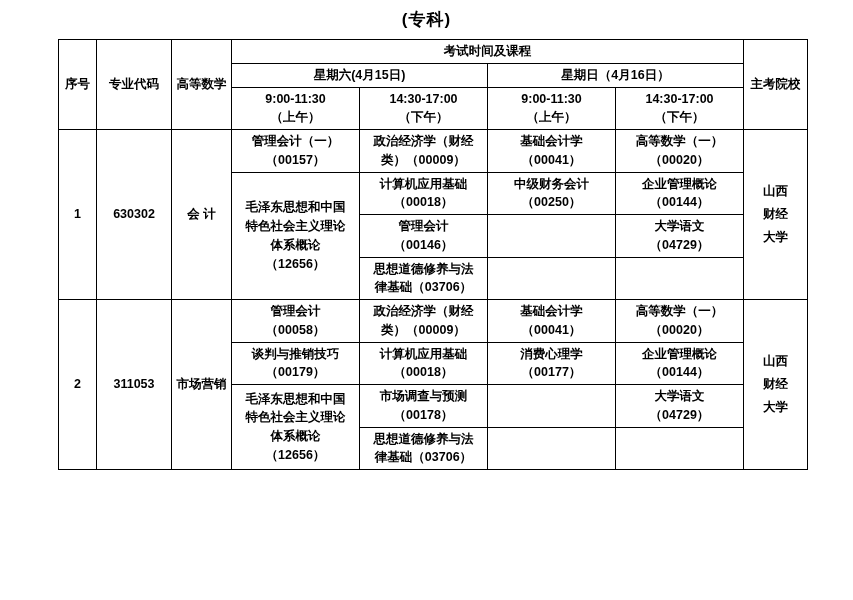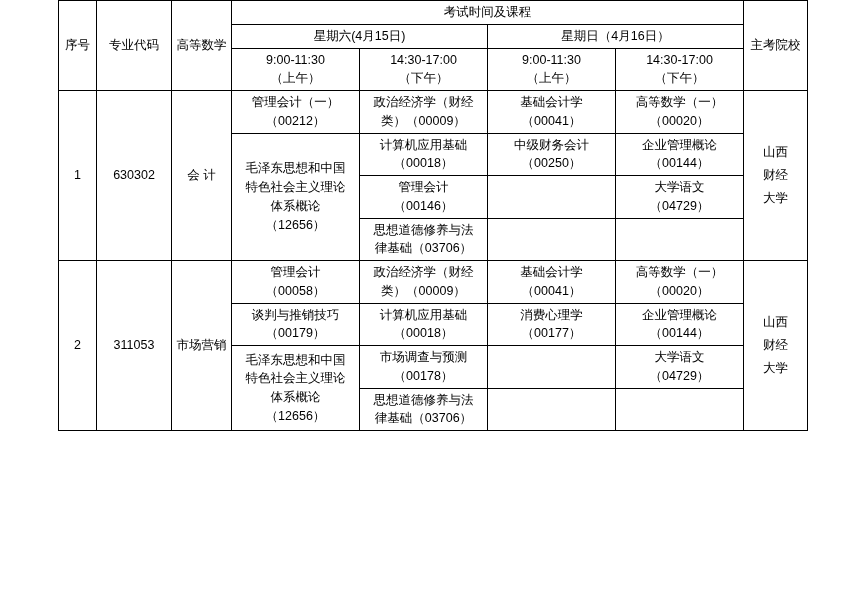--- a/index.html
+++ b/index.html
@@ -31,21 +31,21 @@
     border-collapse: collapse;
     margin-left: 58px;
     width: 737px;
     table-layout: fixed;
   }
   table.schedule td, table.schedule th {
     border: 1px solid #000000;
     text-align: center;
     vertical-align: middle;
     font-size: 12.5px;
-    font-weight: normal;
+    font-weight: bold;
     padding: 2px 2px;
     line-height: 1.5;
   }
   th.hdr {
     font-weight: bold;
     font-size: 13px;
   }
   .col-seq { width: 38px; }
   .col-code { width: 75px; }
   .col-name { width: 60px; }
@@ -77,20 +77,21 @@
   }
   .subhdr .l2 {
     display: block;
   }
 </style>
 </head>
 <body>
 
 <div class="page">
 
+  <div class="doc-title">(专科)</div>
 
   <table class="schedule">
     <colgroup>
       <col class="col-seq">
       <col class="col-code">
       <col class="col-name">
       <col class="col-slot">
       <col class="col-slot">
       <col class="col-slot">
       <col class="col-slot">
@@ -128,21 +129,21 @@
       </tr>
     </thead>
     <tbody>
 
       <tr>
         <td class="vcell" rowspan="4">1</td>
         <td class="vcell" rowspan="4">630302</td>
         <td class="vcell" rowspan="4">会 计</td>
         <td class="course">
           <span class="cell-line">管理会计（一）</span>
-          <span class="cell-line">（00212）</span>
+          <span class="cell-line">（00157）</span>
         </td>
         <td class="course">
           <span class="cell-line">政治经济学（财经</span>
           <span class="cell-line">类）（00009）</span>
         </td>
         <td class="course">
           <span class="cell-line">基础会计学</span>
           <span class="cell-line">（00041）</span>
         </td>
         <td class="course">

